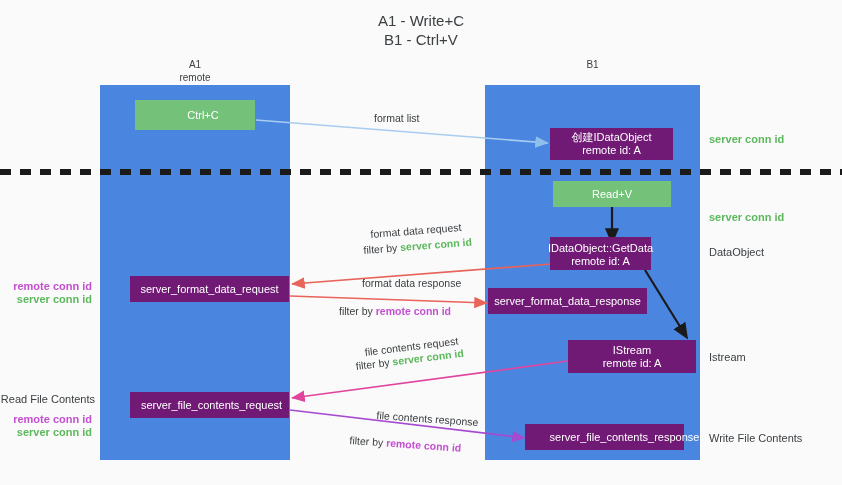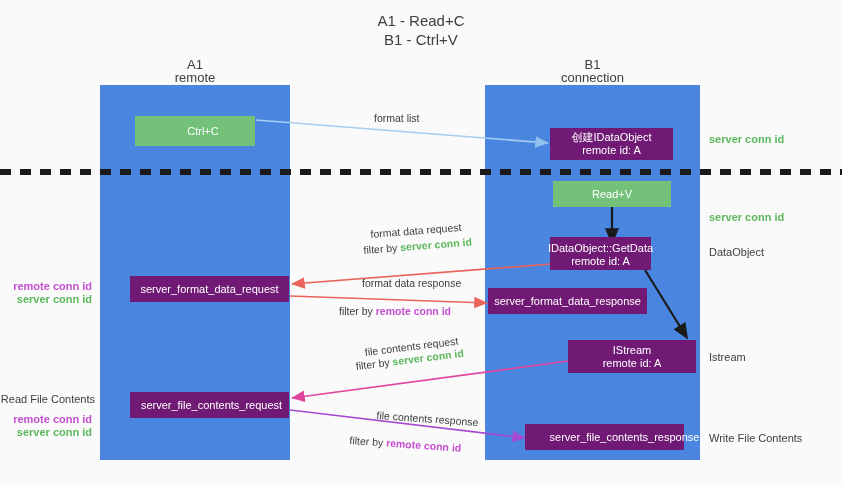--- a/index.html
+++ b/index.html
@@ -29,21 +29,21 @@
     color: #3c4043;
     line-height: 19px;
   }
   .title-1 { top: 11px; }
   .title-2 { top: 30px; }
 
   
   .col-head {
     position: absolute;
     text-align: center;
-    font-size: 13px;
+    font-size: 10px;
     line-height: 13px;
     color: #3c4043;
   }
   .col-head .l1 { display: block; }
   .col-head .l2 { display: block; }
 
   
   .lane {
     position: absolute;
     background: #4a86e0;
@@ -97,30 +97,29 @@
     left: 0; top: 0;
     width: 842px; height: 485px;
     pointer-events: none;
   }
 </style>
 </head>
 <body>
 
 <div id="canvas">
 
-  <div class="title title-1">A1 - Read+C</div>
+  <div class="title title-1">A1 - Write+C</div>
   <div class="title title-2">B1 - Ctrl+V</div>
 
   <div class="col-head" style="left:100px; top:58px; width:190px;">
     <span class="l1">A1</span>
     <span class="l2">remote</span>
   </div>
   <div class="col-head" style="left:485px; top:58px; width:215px;">
     <span class="l1">B1</span>
-    <span class="l2">connection</span>
   </div>
 
   <div class="lane" id="lane-a1"></div>
   <div class="lane" id="lane-b1"></div>
 
   <svg class="overlay" viewBox="0 0 842 485">
     <defs>
       <marker id="ah-lblue" markerWidth="9" markerHeight="9" refX="7.5" refY="3.4" orient="auto">
         <path d="M0,0 L8,3.4 L0,6.8 z" fill="#8fc0ec"></path>
       </marker>
@@ -148,21 +147,21 @@
 
     <line x1="551" y1="264" x2="292" y2="284" stroke="#e8635a" stroke-width="1.7" marker-end="url(#ah-red)"></line>
 
     <line x1="290" y1="296" x2="487" y2="303" stroke="#e8635a" stroke-width="1.7" marker-end="url(#ah-red)"></line>
 
     <line x1="568" y1="361" x2="292" y2="398" stroke="#e0459e" stroke-width="1.7" marker-end="url(#ah-magenta)"></line>
 
     <line x1="290" y1="410" x2="525" y2="438" stroke="#a64ad0" stroke-width="1.7" marker-end="url(#ah-purple)"></line>
   </svg>
 
-  <div class="box green" style="left:135px; top:116px; width:120px; height:30px;padding-left:20px;">
+  <div class="box green" style="left:135px; top:100px; width:120px; height:30px;padding-left:20px;">
     <span class="ln">Ctrl+C</span>
   </div>
 
   <div class="box orange" style="left:550px; top:128px; width:123px; height:32px;">
     <span class="ln">创建IDataObject</span>
     <span class="ln">remote id: A</span>
   </div>
 
   <div class="box green" style="left:553px; top:181px; width:118px; height:26px;">
     <span class="ln">Read+V</span>

